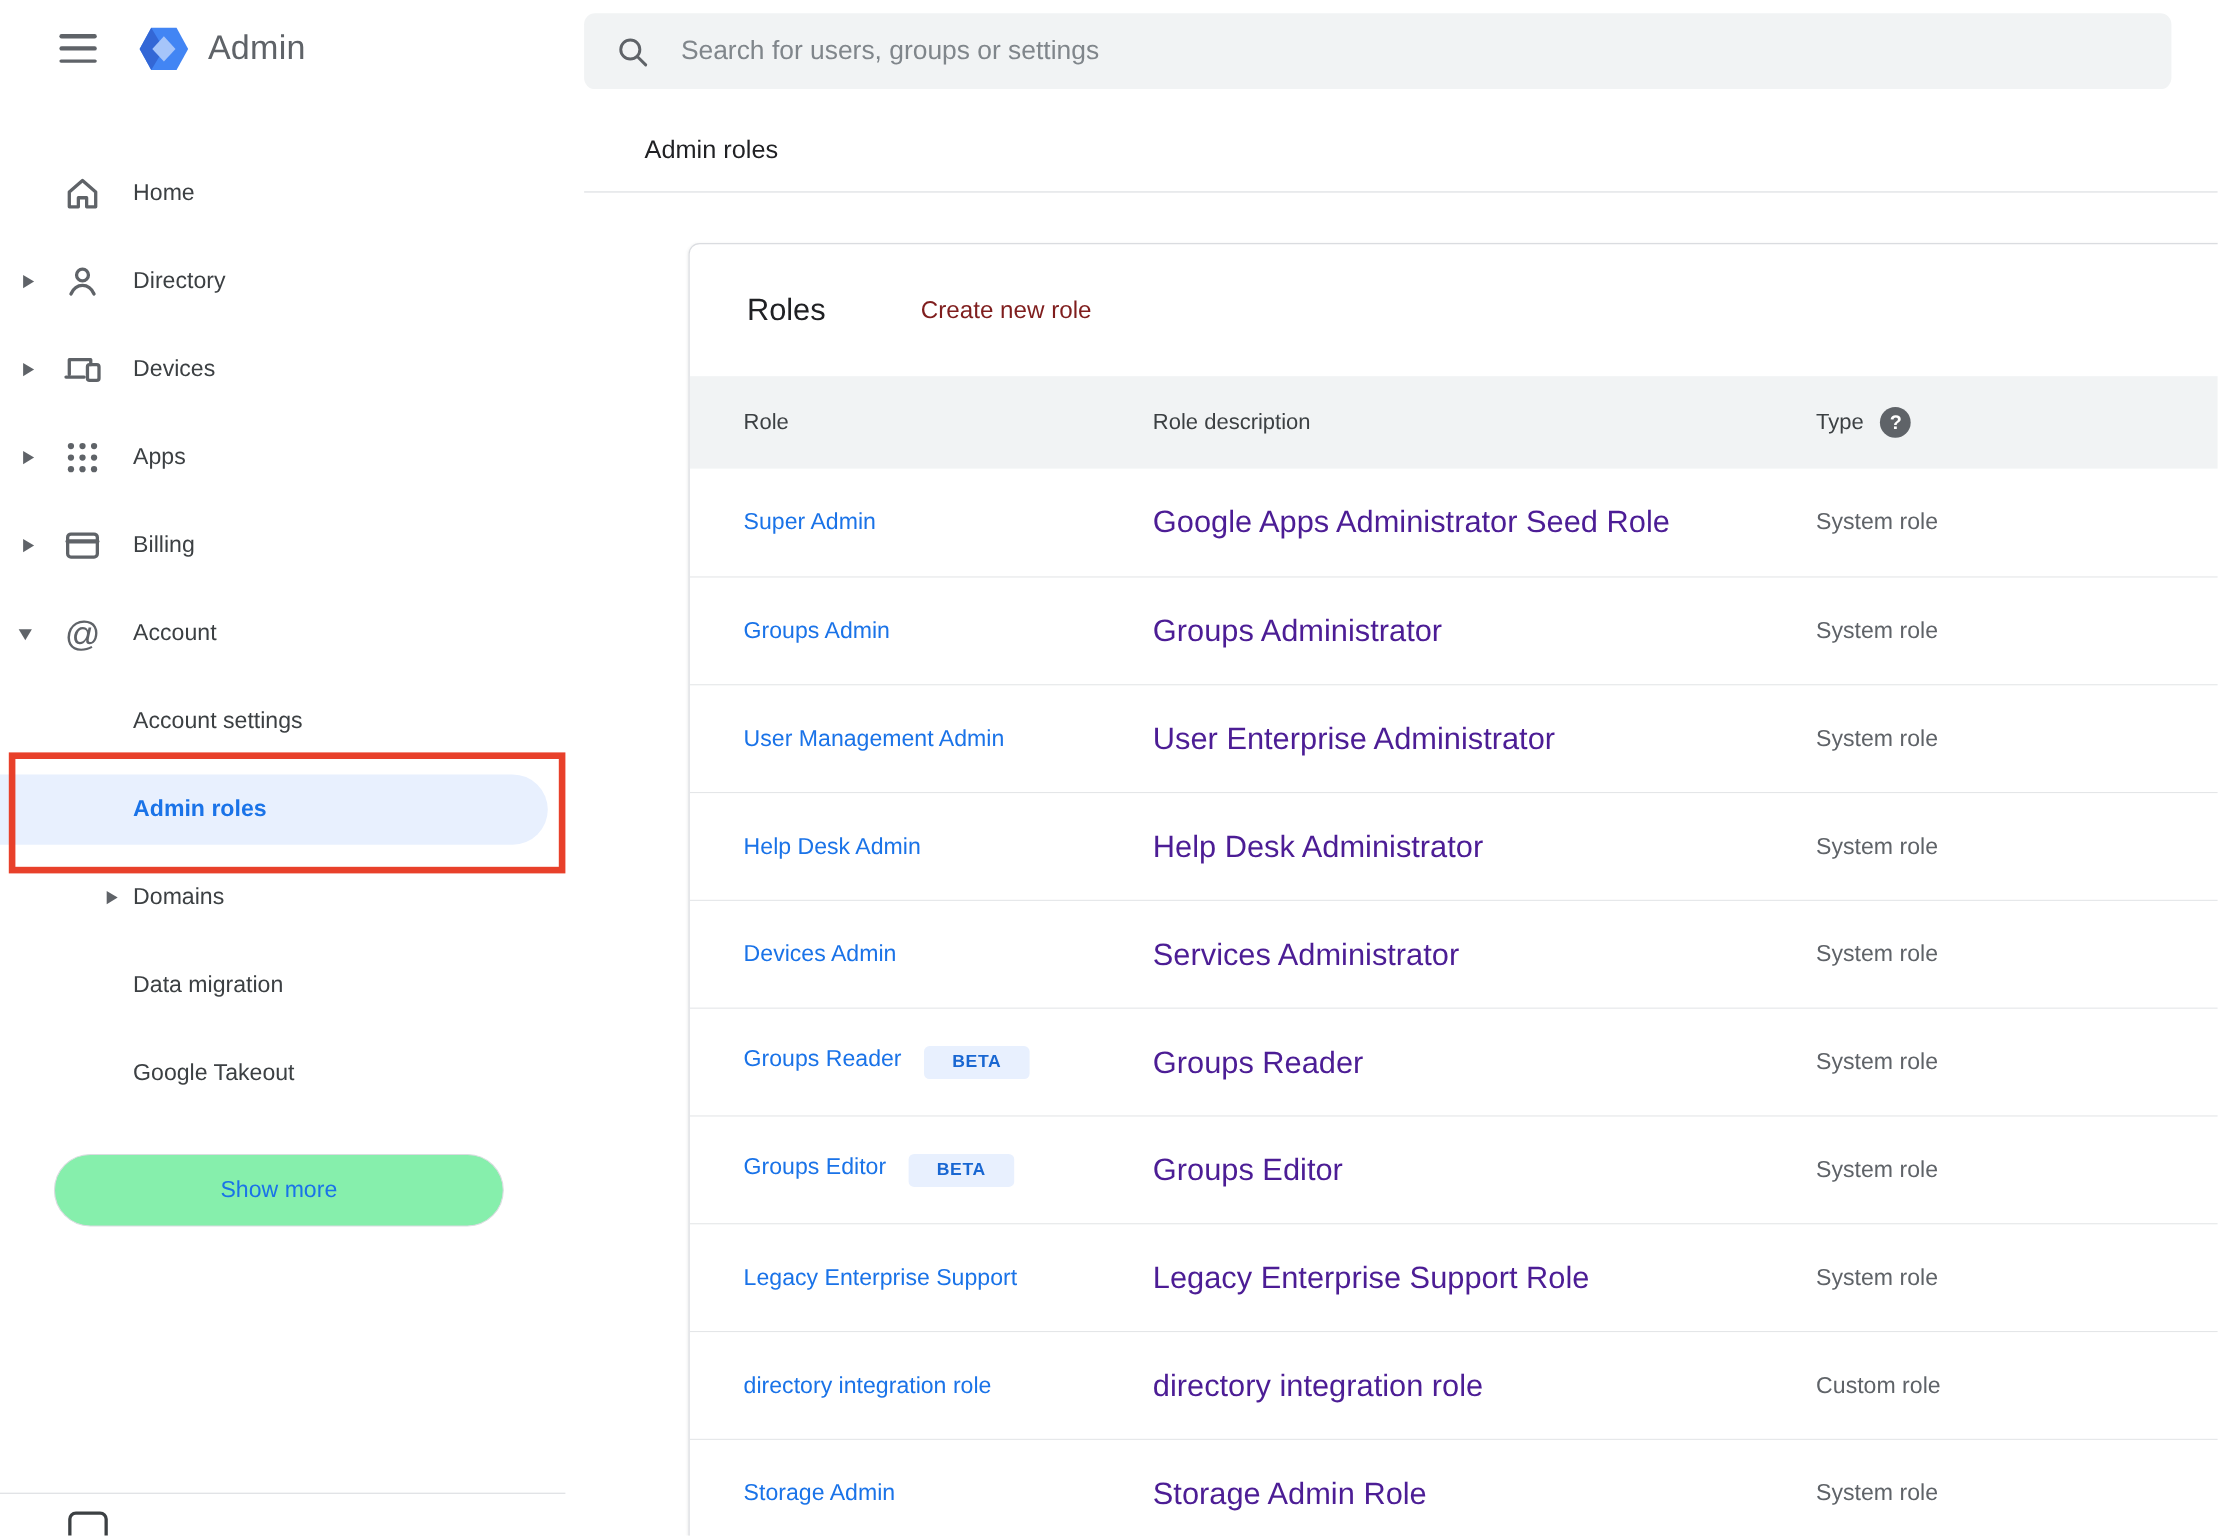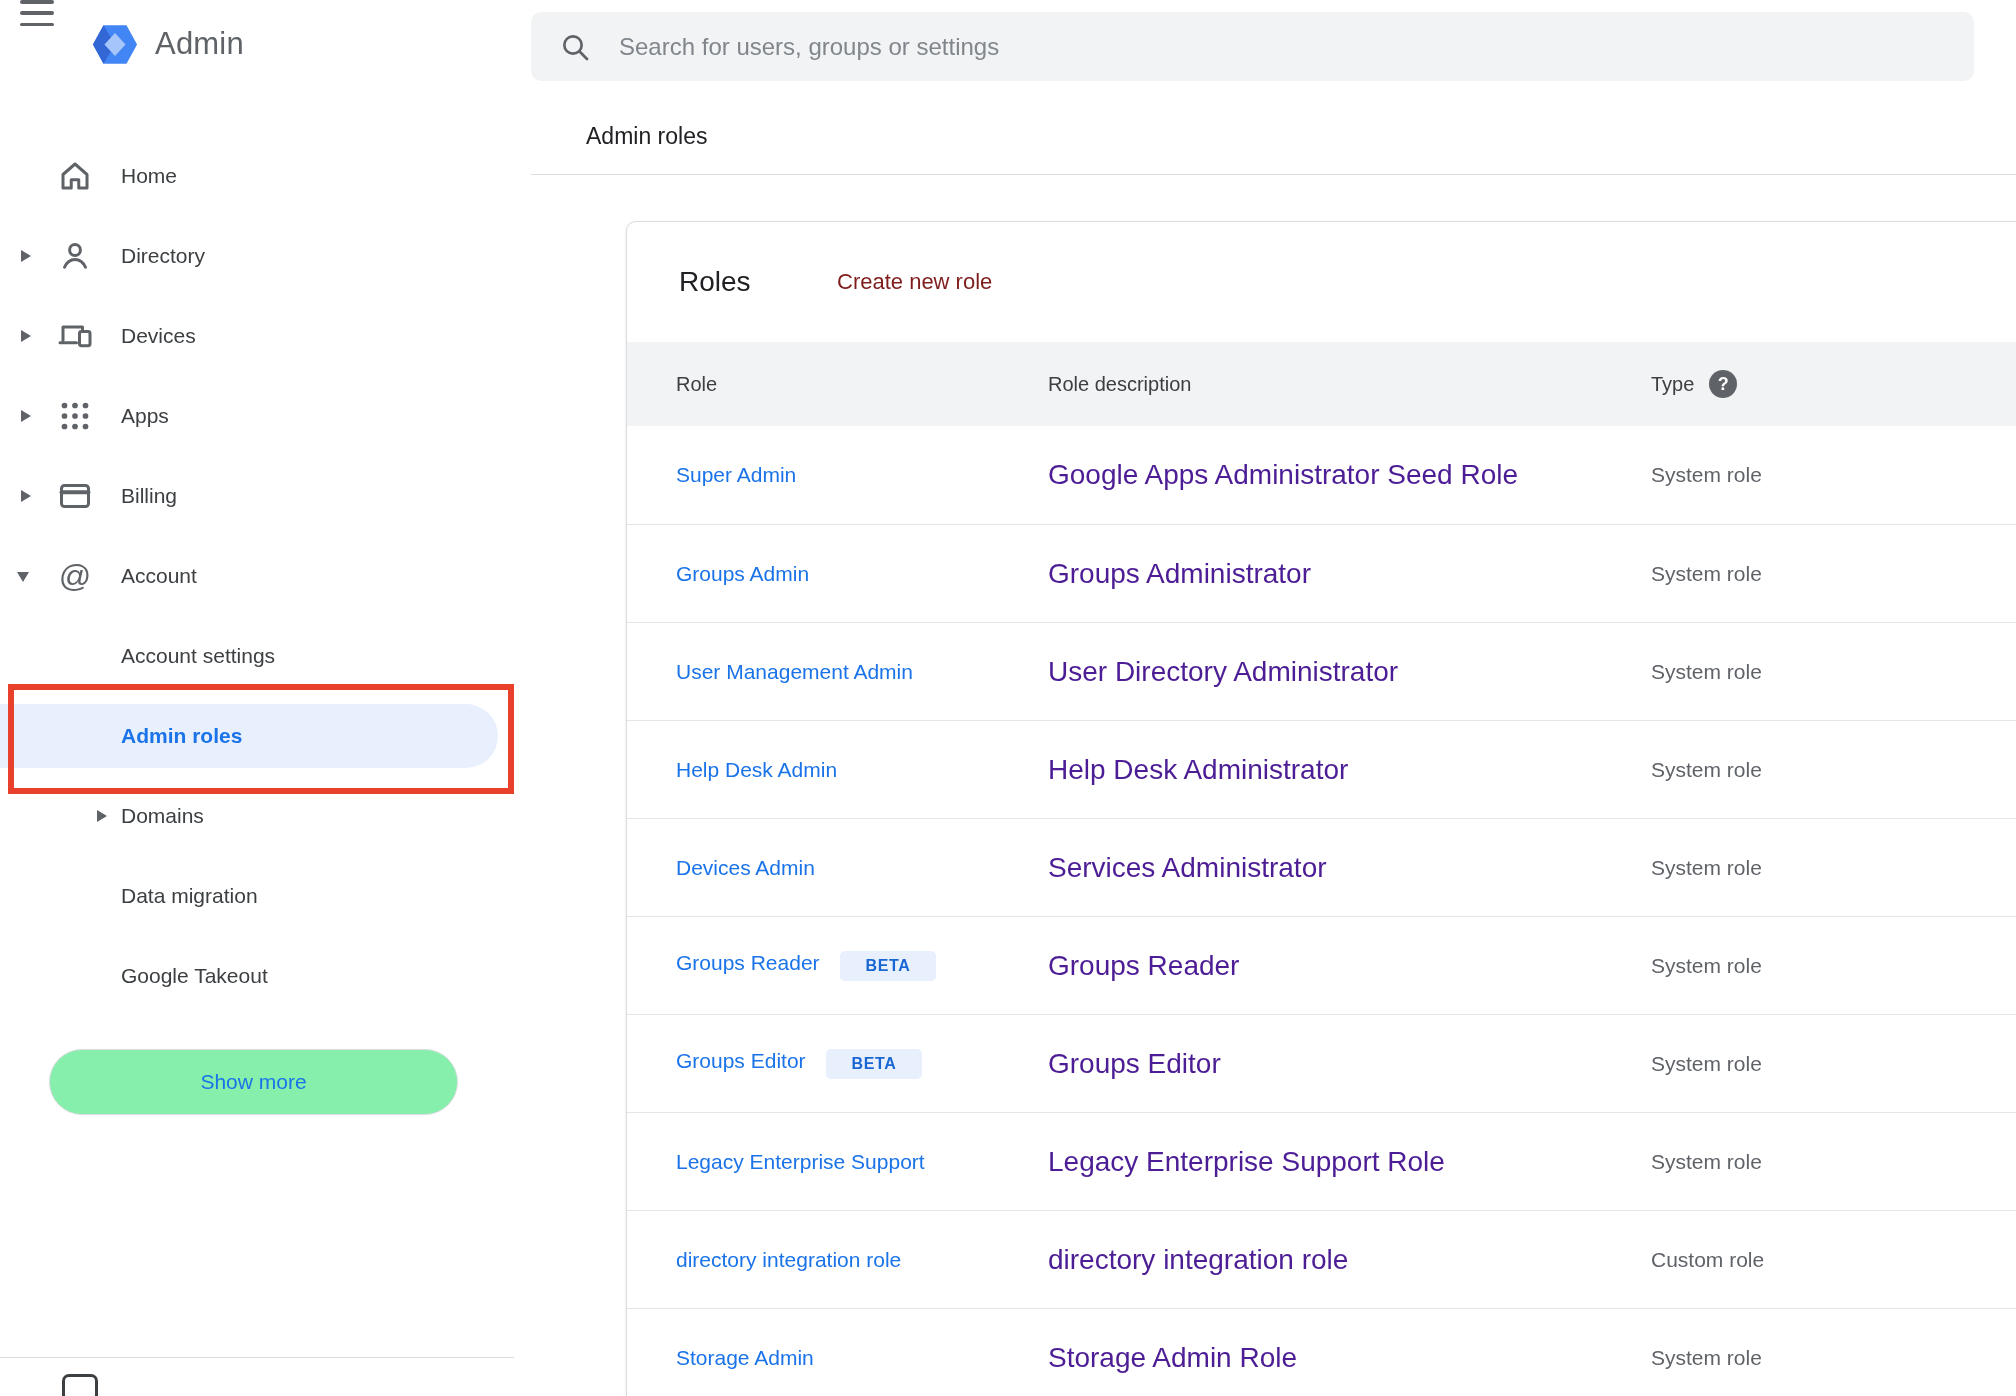--- a/index.html
+++ b/index.html
@@ -1,21 +1,21 @@
 <!DOCTYPE html>
 <html><head>
 <meta charset="utf-8">
 <style>
   * { box-sizing: border-box; margin: 0; padding: 0; }
   html,body { width:2016px; height:1396px; overflow:hidden; background:#fff;
     font-family:"Liberation Sans", sans-serif; position:relative; }
 
   
   .sidebar { position:absolute; left:0; top:0; width:531px; height:100%; background:#fff; }
-  .sb-header { position:absolute; top:0; left:0; height:88px; display:flex; padding-left:20px; }
+  .sb-header { position:absolute; top:0; left:0; height:88px; display:flex; align-items:center; padding-left:54px; }
   .hamburger { width:34px; height:26px; display:flex; flex-direction:column; justify-content:space-between; cursor:pointer; }
   .hamburger span { display:block; height:3.5px; background:#5f6368; border-radius:2px; }
   .logo { display:flex; align-items:center; margin-left:38px; gap:17px; }
   .logo-text { font-size:31px; color:#5f6368; letter-spacing:0.2px; }
 
   .sb-nav { position:absolute; top:136px; left:0; width:100%; }
   .nav-item { position:relative; height:80px; cursor:pointer; }
   .nav-item.selected::before { content:""; position:absolute; left:0; top:8px; height:64px; width:498px;
     background:#e8f0fe; border-radius:0 32px 32px 0; }
   .nav-label { position:absolute; left:121px; top:50%; transform:translateY(-50%);
@@ -227,21 +227,21 @@
           <div class="role-cell">
             <a class="role-link">Groups Admin</a>
           </div>
           <div class="desc">Groups Administrator</div>
           <div class="rtype">System role</div>
         </div>
         <div class="t-row">
           <div class="role-cell">
             <a class="role-link">User Management Admin</a>
           </div>
-          <div class="desc">User Directory Administrator</div>
+          <div class="desc">User Enterprise Administrator</div>
           <div class="rtype">System role</div>
         </div>
         <div class="t-row">
           <div class="role-cell">
             <a class="role-link">Help Desk Admin</a>
           </div>
           <div class="desc">Help Desk Administrator</div>
           <div class="rtype">System role</div>
         </div>
         <div class="t-row">

